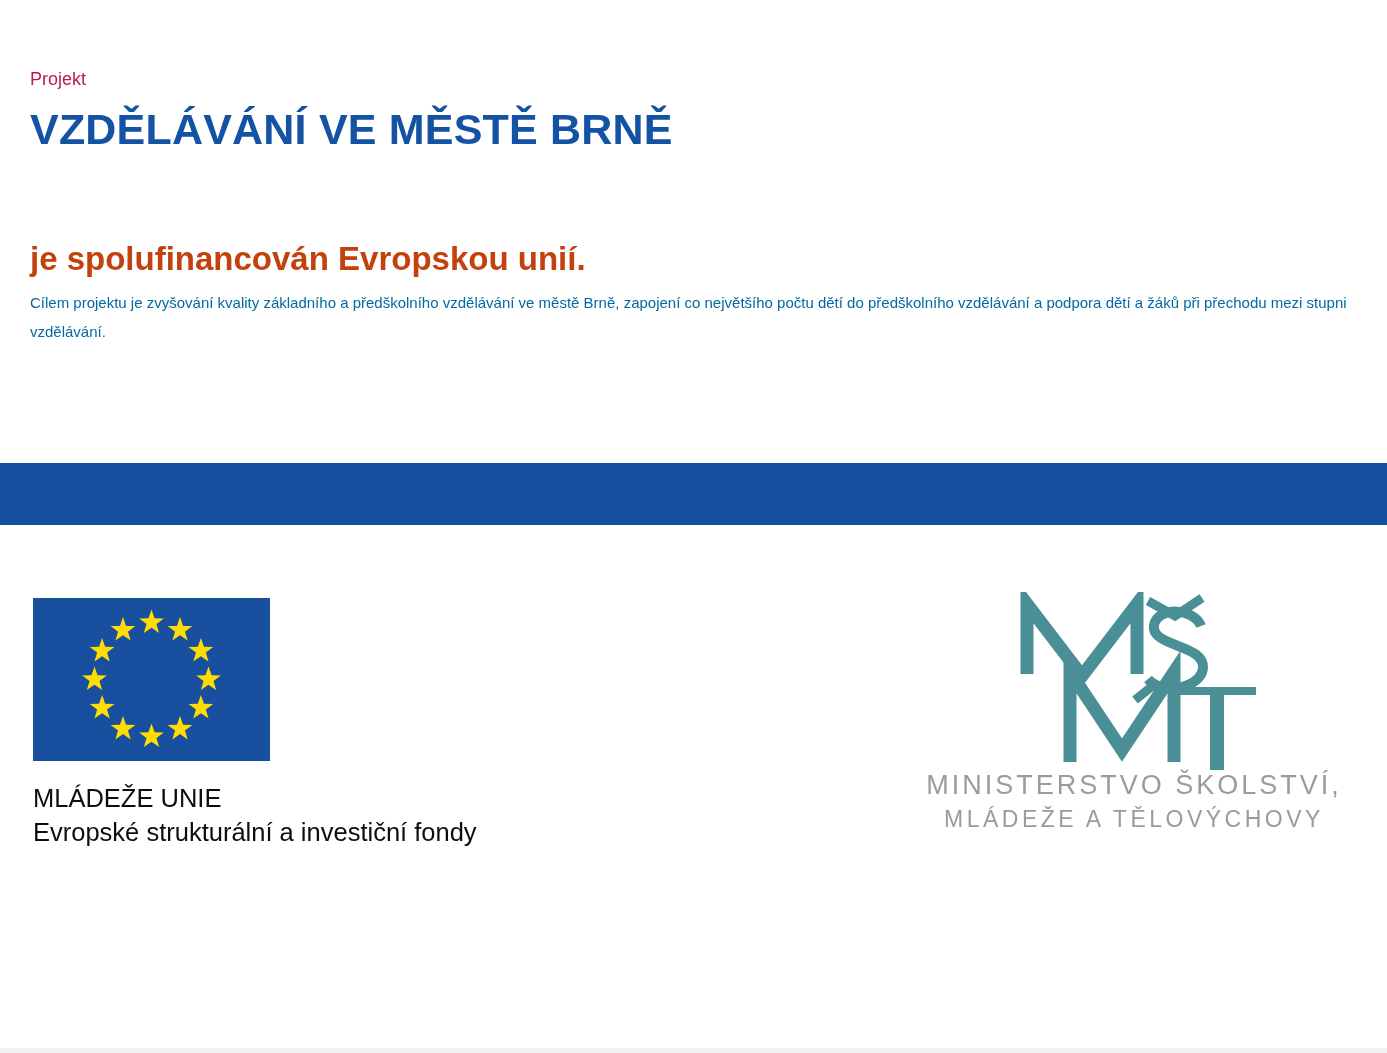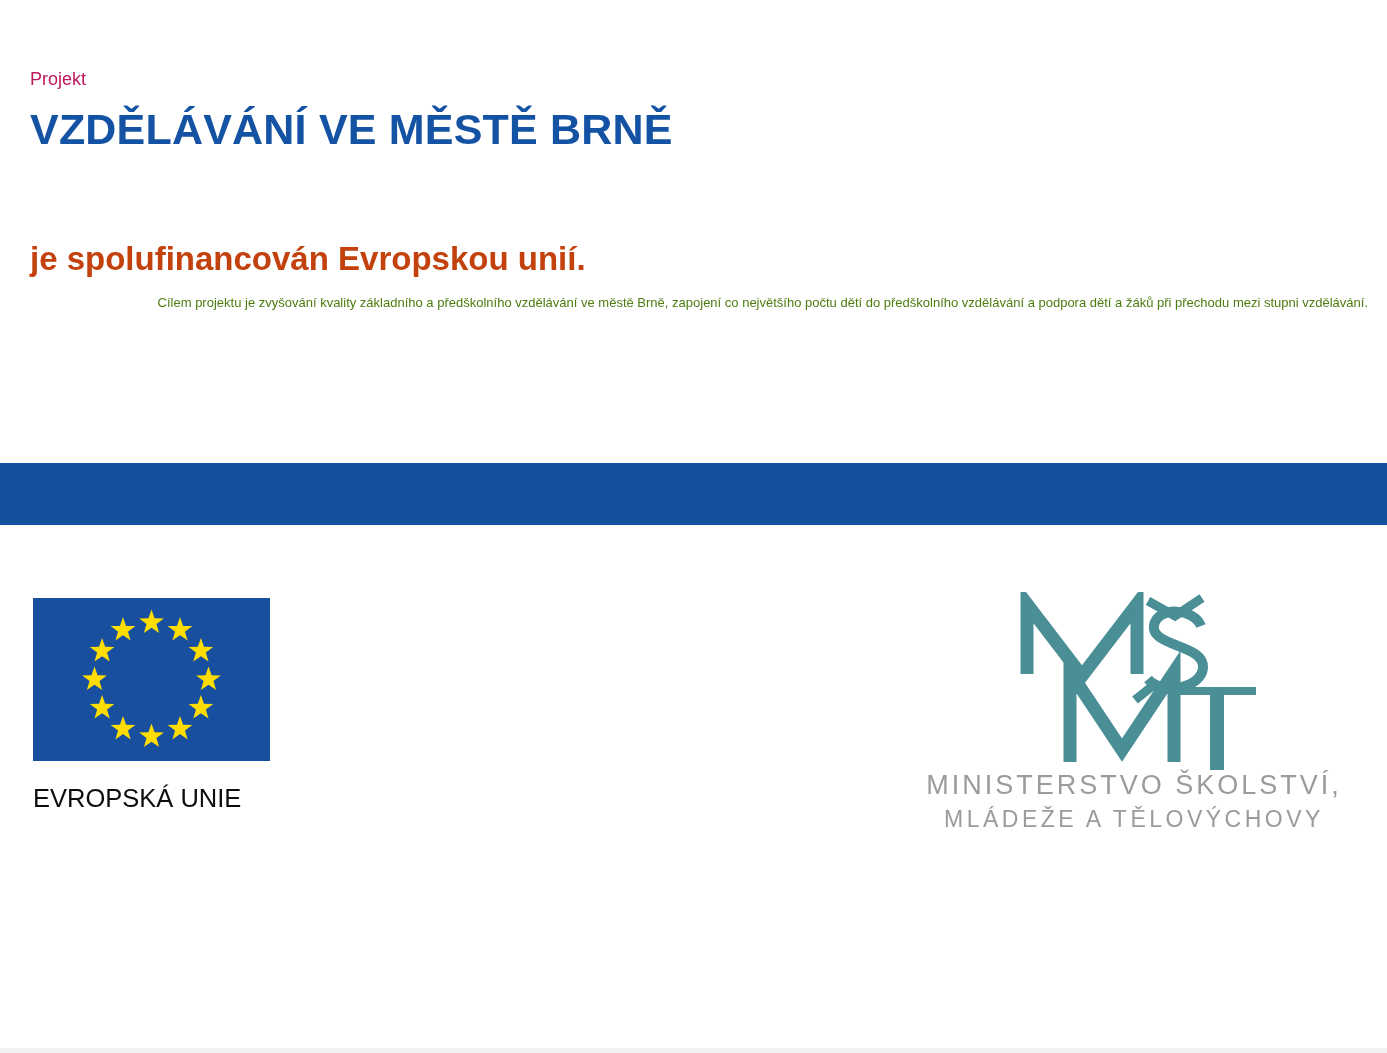--- a/index.html
+++ b/index.html
@@ -20,21 +20,21 @@
     font-size: 43px; font-weight: bold; color: #1452a3;
     line-height: 64px; letter-spacing: 0.2px; white-space: nowrap;
   }
   .subtitle {
     position: absolute; left: 30px; top: 240px;
     font-size: 33px; font-weight: bold; color: #c2410c;
     white-space: nowrap;
   }
   .description {
     position: absolute; left: 30px; top: 288px;
-    width: 1338px; font-size: 13px; line-height: 29px; color: #4d7c0f; text-align: right;
+    width: 1338px; font-size: 15px; line-height: 29px; color: #0369a1;
   }
   .blue-bar {
     position: absolute; left: 0; top: 463px;
     width: 1387px; height: 62px; background: #14509e;
   }
   .eu-flag {
     position: absolute; left: 33px; top: 598px;
     width: 237px; height: 163px;
   }
   .eu-text {
@@ -87,21 +87,22 @@
     <use href="#eu-star" x="118.5" y="138.5"></use>
     <use href="#eu-star" x="90" y="130.9"></use>
     <use href="#eu-star" x="69.1" y="110"></use>
     <use href="#eu-star" x="61.5" y="81.5"></use>
     <use href="#eu-star" x="69.1" y="53"></use>
     <use href="#eu-star" x="90" y="32.1"></use>
   </svg>
 </div>
 
 <div class="eu-text">
-  <div>EVROPSKÁ UNIE</div>
+  <div>MLÁDEŽE UNIE</div>
+  <div>Evropské strukturální a investiční fondy</div>
 </div>
 
 <div class="msmt-monogram" aria-label="MŠMT">
   <svg width="245" height="178" viewBox="0 0 245 178" xmlns="http://www.w3.org/2000/svg" aria-hidden="true">
     <g stroke="#4a8e96" fill="none" stroke-linecap="butt">
 
       <path d="M9,82 V12 L64,84 L119,12 V82" stroke-width="13"></path>
 
       <path d="M52,170 V80 L104,158 L156,80 V170" stroke-width="13"></path>
 

